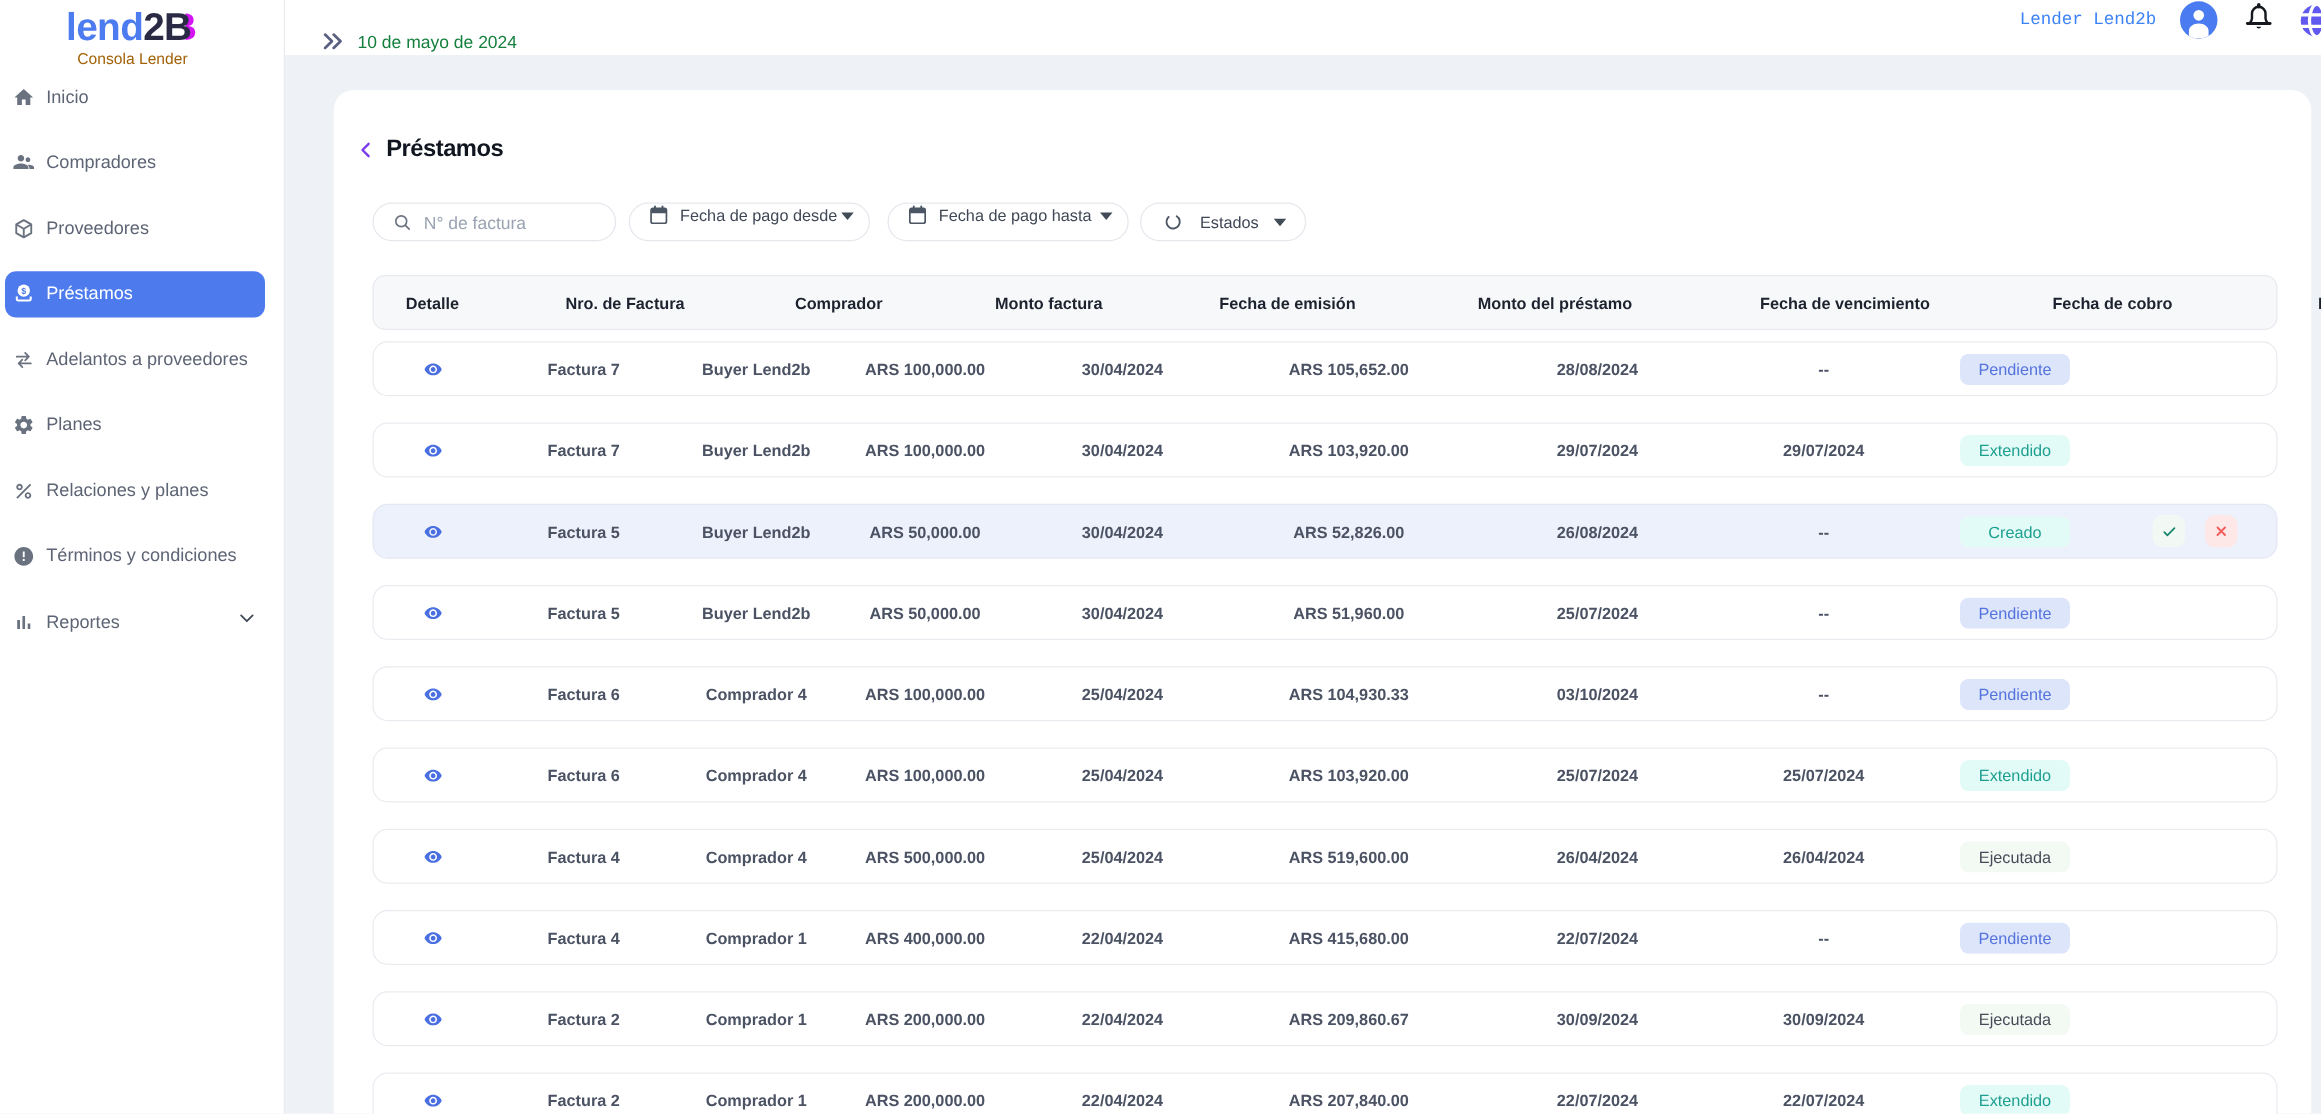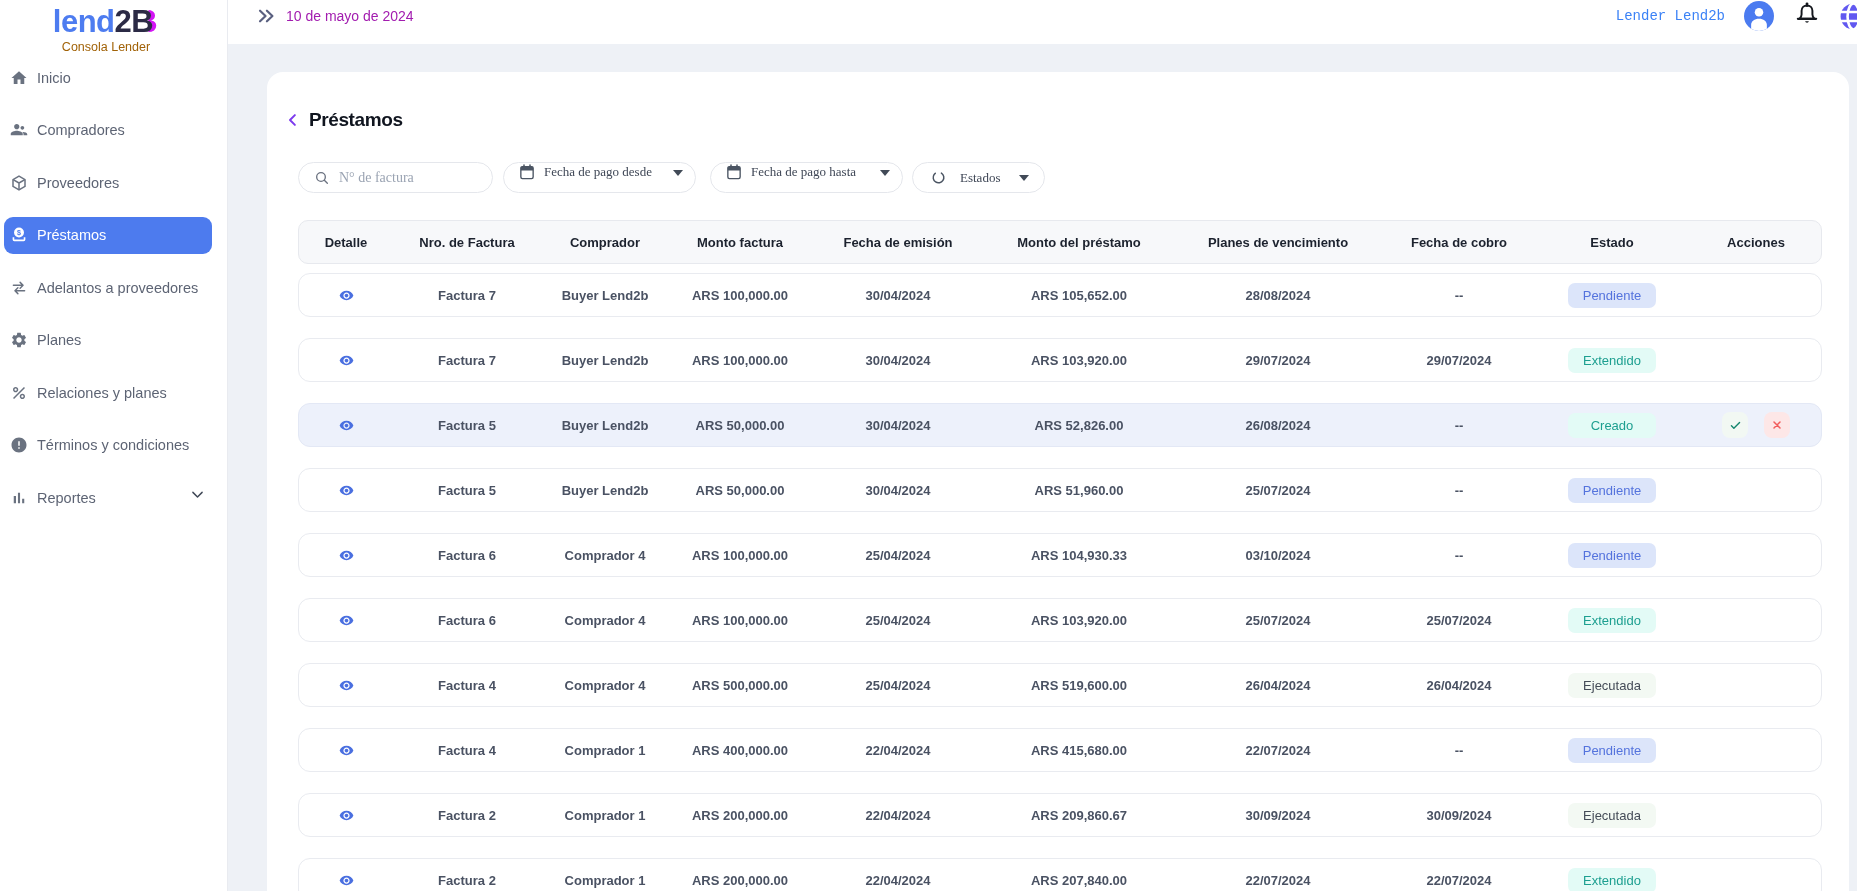--- a/index.html
+++ b/index.html
@@ -11,45 +11,45 @@
 .logo .l2{color:#2b2a45;position:relative;z-index:1;}
 .logo .bmag{position:absolute;left:4px;top:0;color:#d414f5;z-index:-1;clip-path:inset(0 0 0 60%);}
 .sub{width:212px;text-align:center;color:#a16207;font-size:12.5px;margin-top:1px;}
 .menu{position:absolute;top:59px;left:4px;width:208px;}
 .mi{height:37px;display:flex;align-items:center;border-radius:9px;padding:0 6px;margin-bottom:15.5px;color:#5d6474;font-size:14.5px;position:relative;white-space:nowrap;}
 .mi svg{flex:0 0 auto;margin-right:9px;}
 .mi.active{background:#4d7bee;color:#fff;}
 .mi .chev{position:absolute;right:6px;top:7px;}
 
 .topbar{position:absolute;left:228px;top:0;width:1629px;height:44px;background:#fff;z-index:4;}
-.tb-left{position:absolute;left:27px;top:0px;height:32px;display:flex;align-items:center;color:#a21caf;font-size:14px;justify-content:center;}
+.tb-left{position:absolute;left:27px;top:17px;height:32px;display:flex;align-items:center;color:#15803d;font-size:14px;justify-content:center;}
 .tb-left .dd{margin-right:9px;display:flex;}
 .uname{color:#3b82f6;font-size:14px;position:absolute;right:132px;top:8px;font-family:Liberation Mono, monospace;}
 .avatar{position:absolute;right:83px;top:1px;width:30px;height:30px;border-radius:50%;background:#4b7bf0;overflow:hidden;}
 .bell{position:absolute;right:37px;top:1px;}
 .globe{position:absolute;right:-12px;top:1px;width:31px;height:31px;}
 
 .card{position:absolute;left:267px;top:72px;width:1582px;height:819px;background:#fff;border-radius:16px 16px 0 0;}
 .hrow{position:absolute;left:17px;top:37px;display:flex;align-items:center;}
 .hrow .title{font-size:19px;font-weight:bold;color:#10151f;margin-left:7px;letter-spacing:-0.4px;}
 
-.filters{position:absolute;left:31px;top:90px;display:flex;font-family:Liberation Serif, serif;}
+.filters{position:absolute;left:31px;top:90px;display:flex;}
 .pill{height:31px;border:1px solid #e5e7ec;border-radius:16px;display:flex;align-items:center;background:#fff;white-space:nowrap;flex:0 0 auto;}
 .search{width:195px;padding:0 15px;margin-right:10px;}
 .search .ph{color:#9aa3b2;font-size:14px;margin-left:9px;}
 .fbtn{padding:0 14px 0 15px;margin-right:14px;color:#3f4756;font-size:13px;flex:0 0 auto;}
 .fbtn.w1{width:193px;padding:0 12px 11px 14px;}
 .fbtn.est{width:133px;padding:0 15px 0 18px;margin-right:0;margin-left:-5px;}
 .fbtn .caret{margin-left:auto;}
 .fbtn .txt{margin-left:8px;}
 .fbtn.est .txt{margin-left:14px;}
 .caret{width:0;height:0;border-left:5.5px solid transparent;border-right:5.5px solid transparent;border-top:6.5px solid #414a57;margin-top:1px;}
 
 .thead,.row{width:1524px;display:grid;grid-template-columns:94px 148px 128px 142px 174px 188px 210px 152px 154px 134px;align-items:center;text-align:center;}
-.thead{position:absolute;left:31px;top:148px;height:44px;background:#f7f8fa;border:1px solid #e7e9ee;border-radius:10px;font-size:13px;font-weight:bold;color:#1c222e;}
+.thead{position:absolute;left:31px;top:148px;height:44px;background:#f7f8fa;border:1px solid #e7e9ee;border-radius:10px;font-size:13px;font-weight:bold;color:#1c222e;gap:33px;}
 .tbody{position:absolute;left:31px;top:201px;}
 .row{height:44px;background:#fff;border:1px solid #e9ebf0;border-radius:12px;margin-bottom:21px;font-size:13px;font-weight:600;color:#4a5263;}
 .row.hl{background:#edf1fb;border-color:#e3e8f5;}
 .row>div{overflow:hidden;}
 .eye{vertical-align:middle;}
 .chip{display:inline-block;min-width:88px;padding:5px 0;border-radius:7px;font-size:13px;font-weight:500;}
 .chip-blue{background:#dce5fa;color:#5473dd;}
 .chip-teal{background:#e3fbf6;color:#1d9f90;}
 .chip-green{background:#f3f9f3;color:#454c58;}
 .acts{display:flex;justify-content:center;align-items:center;gap:16px;}
@@ -173,21 +173,21 @@
         <span class="caret"></span>
     </div>
   </div>
   <div class="thead">
       <div>Detalle</div>
       <div>Nro. de Factura</div>
       <div>Comprador</div>
       <div>Monto factura</div>
       <div>Fecha de emisión</div>
       <div>Monto del préstamo</div>
-      <div>Planes de vencimiento</div>
+      <div>Fecha de vencimiento</div>
       <div>Fecha de cobro</div>
       <div>Estado</div>
       <div>Acciones</div>
     </div>
   <div class="tbody">
 <div class="row">
         <div><svg class="eye" viewBox="0 0 24 24" width="15" height="15">
             <path fill="#4a6fe0" d="M12 4.5C7 4.5 2.73 7.61 1 12c1.73 4.39 6 7.5 11 7.5s9.27-3.11 11-7.5c-1.73-4.39-6-7.5-11-7.5zM12 17c-2.76 0-5-2.24-5-5s2.24-5 5-5 5 2.24 5 5-2.24 5-5 5zm0-8c-1.66 0-3 1.34-3 3s1.34 3 3 3 3-1.34 3-3-1.34-3-3-3z"></path>
           </svg></div>
         <div>Factura 7</div>

